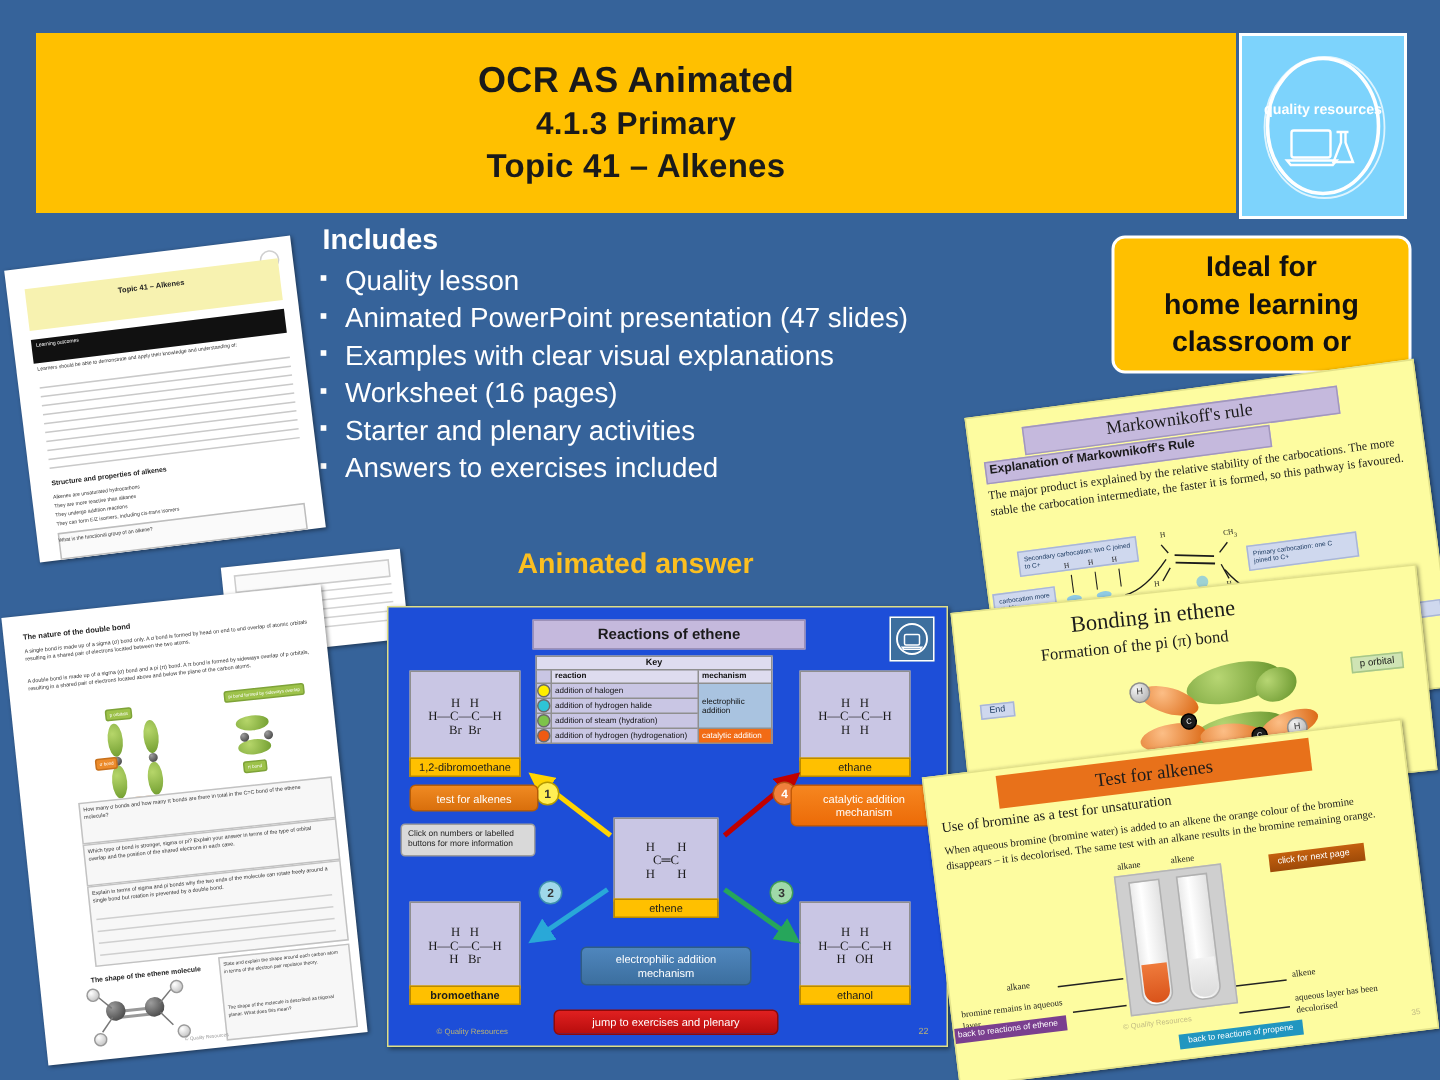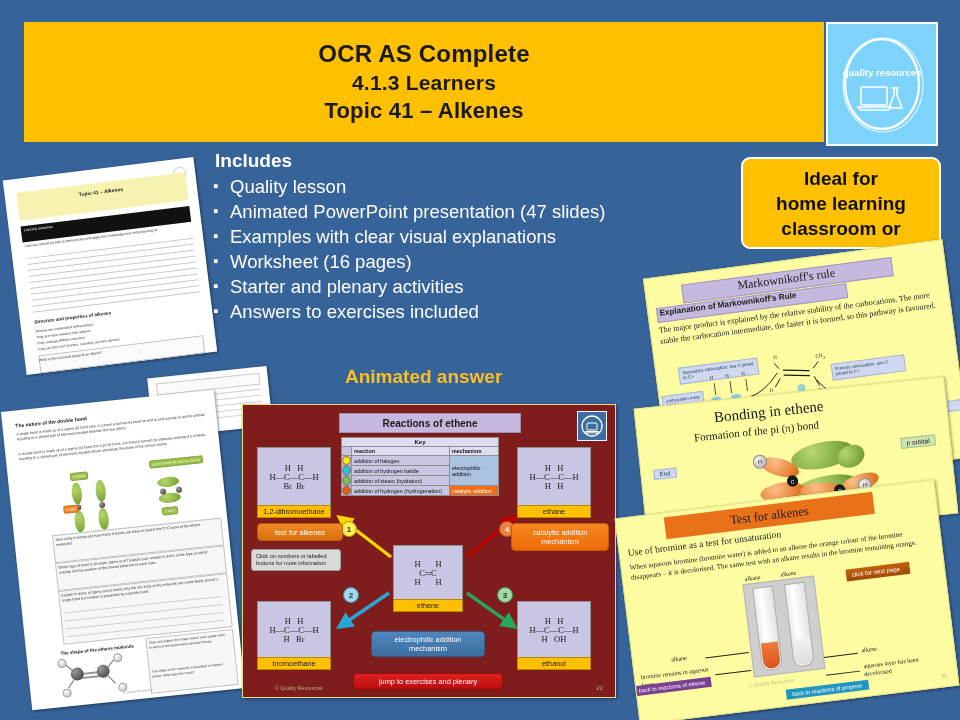--- a/index.html
+++ b/index.html
@@ -96,22 +96,22 @@
   .bondln{position:absolute;background:#777;height:1px;transform-origin:0 50%;}
   .ws2 .foot{position:absolute;left:0;right:0;bottom:6px;text-align:center;font-size:3.2px;color:#9a9a9a;}
 
   
   .ws0{left:150px;top:372px;width:120px;height:60px;transform:rotate(-6deg);}
   .ws0 .ln{position:absolute;left:8px;right:8px;height:1px;background:#d2d2d2;}
   .ws0 .box{position:absolute;left:8px;right:8px;top:6px;height:10px;border:1px solid #ccc;background:#fafafa;}
 
   
   .mainslide{
-    left:242px;top:404px;width:372px;height:292px;
-    background:#7f1d1d;border:1px solid #e0df85;
+    left:258px;top:404px;width:372px;height:292px;
+    background:#1d4ed8;border:1px solid #e0df85;
   }
   .ms-title{
     position:absolute;left:96px;top:8px;width:180px;height:18px;
     background:#c5b9dd;border:1px solid #9d91b8;
     display:flex;align-items:center;justify-content:center;
     font-size:10px;font-weight:bold;color:#1b1b1b;
   }
   .ms-logo{
     position:absolute;right:8px;top:6px;width:28px;height:28px;background:#3d6f9e;
     border:1px solid #fff;display:flex;align-items:center;justify-content:center;
@@ -213,22 +213,22 @@
   .test .cr{position:absolute;left:112px;bottom:22px;font-size:5px;color:#c3bd84;}
   .test .pg{position:absolute;right:10px;bottom:8px;font-size:5.5px;color:#c3bd84;}
   .arrowline{position:absolute;background:#222;height:1px;}
 </style>
 </head>
 <body>
 
 <div class="stage">
 
   <div class="hdr">
-    <div class="ln l1">OCR AS Complete</div>
-    <div class="ln l2">4.1.3  Learners</div>
+    <div class="ln l1">OCR AS Animated</div>
+    <div class="ln l2">4.1.3  Primary</div>
     <div class="ln l3">Topic 41 – Alkenes</div>
   </div>
 
   <div class="logo">
     <svg width="96" height="104" viewBox="0 0 96 104">
       <ellipse cx="48" cy="52" rx="37" ry="45" fill="none" stroke="#ffffff" stroke-width="2.4"></ellipse>
       <ellipse cx="49" cy="53" rx="40" ry="47" fill="none" stroke="#ffffff" stroke-width="1.2" opacity=".75"></ellipse>
       <text x="48" y="44" text-anchor="middle" font-family="Liberation Sans, sans-serif" font-size="9.5" font-weight="bold" fill="#ffffff">quality resources</text>
       <g stroke="#ffffff" stroke-width="1.6" fill="none">
         <rect x="27" y="55" width="26" height="18" rx="1.5"></rect>
@@ -412,21 +412,21 @@
 C═C
 H       H</div>
     </div>
     <div class="mollabel" style="left:150px;top:194px;width:68px;">ethene</div>
 
     <div class="mol" style="left:14px;top:196px;width:72px;height:56px;">
       <div class="formula">H   H
 H—C—C—H
 H   Br</div>
     </div>
-    <div class="mollabel" style="left:14px;top:252px;width:72px;">bromoethane</div>
+    <div class="mollabel" style="left:14px;top:252px;width:72px;font-weight:bold;">bromoethane</div>
 
     <div class="mol" style="left:274px;top:196px;width:72px;height:56px;">
       <div class="formula">H   H
 H—C—C—H
 H   OH</div>
     </div>
     <div class="mollabel" style="left:274px;top:252px;width:72px;">ethanol</div>
 
     <svg class="arrow" style="left:0;top:0;width:372px;height:292px">
       <defs>

